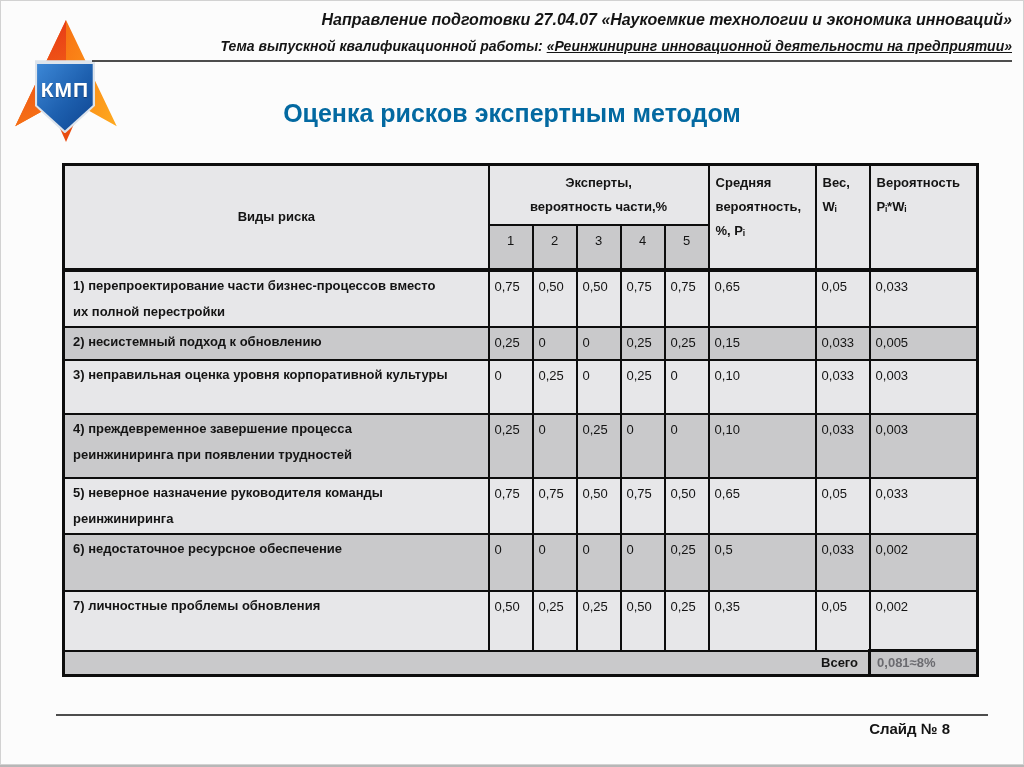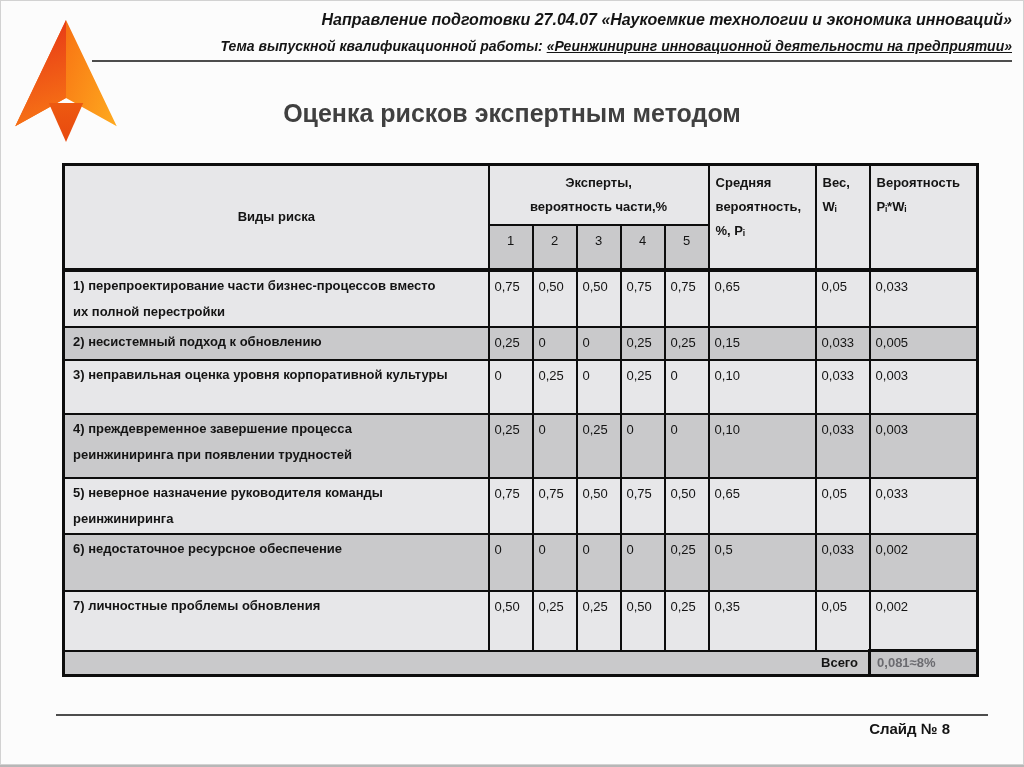--- a/index.html
+++ b/index.html
@@ -58,21 +58,21 @@
     display:flex;align-items:center;justify-content:center;
   }
   .logo-shield span{
     color:#ffffff;font-size:21px;font-weight:bold;letter-spacing:1px;
     margin-bottom:26%;text-shadow:0 1px 1px rgba(0,0,0,.35);
   }
 
   
   .title{
     position:absolute;top:99px;left:0;width:100%;
-    text-align:center;font-size:25px;font-weight:bold;color:#404040;
+    text-align:center;font-size:25px;font-weight:bold;color:#0369a1;
   }
 
   
   .risk-table{
     position:absolute;left:62px;top:163px;
     border-collapse:collapse;
     border:3px solid #0d0d0d;
     background:#e7e7e9;
     font-size:13px;color:#141414;
     table-layout:fixed;width:914px;
@@ -127,20 +127,25 @@
 </style>
 </head>
 <body>
 
 <div class="slide">
 
   <div class="logo">
     <div class="logo-tri"></div>
     <div class="logo-tri-left"></div>
     <div class="logo-tail"></div>
+    <div class="logo-shield-outer">
+      <div class="logo-shield">
+        <span>КМП</span>
+      </div>
+    </div>
   </div>
 
   <div class="hdr-text">
     <div class="hdr-line1">Направление подготовки 27.04.07 «Наукоемкие технологии и экономика инноваций»</div>
     <div class="hdr-line2"><span>Тема выпускной квалификационной работы: </span><span class="underlined">«Реинжиниринг инновационной деятельности на предприятии»</span></div>
     <div class="hdr-rule"></div>
   </div>
 
   <div class="title">Оценка рисков экспертным методом</div>
 

